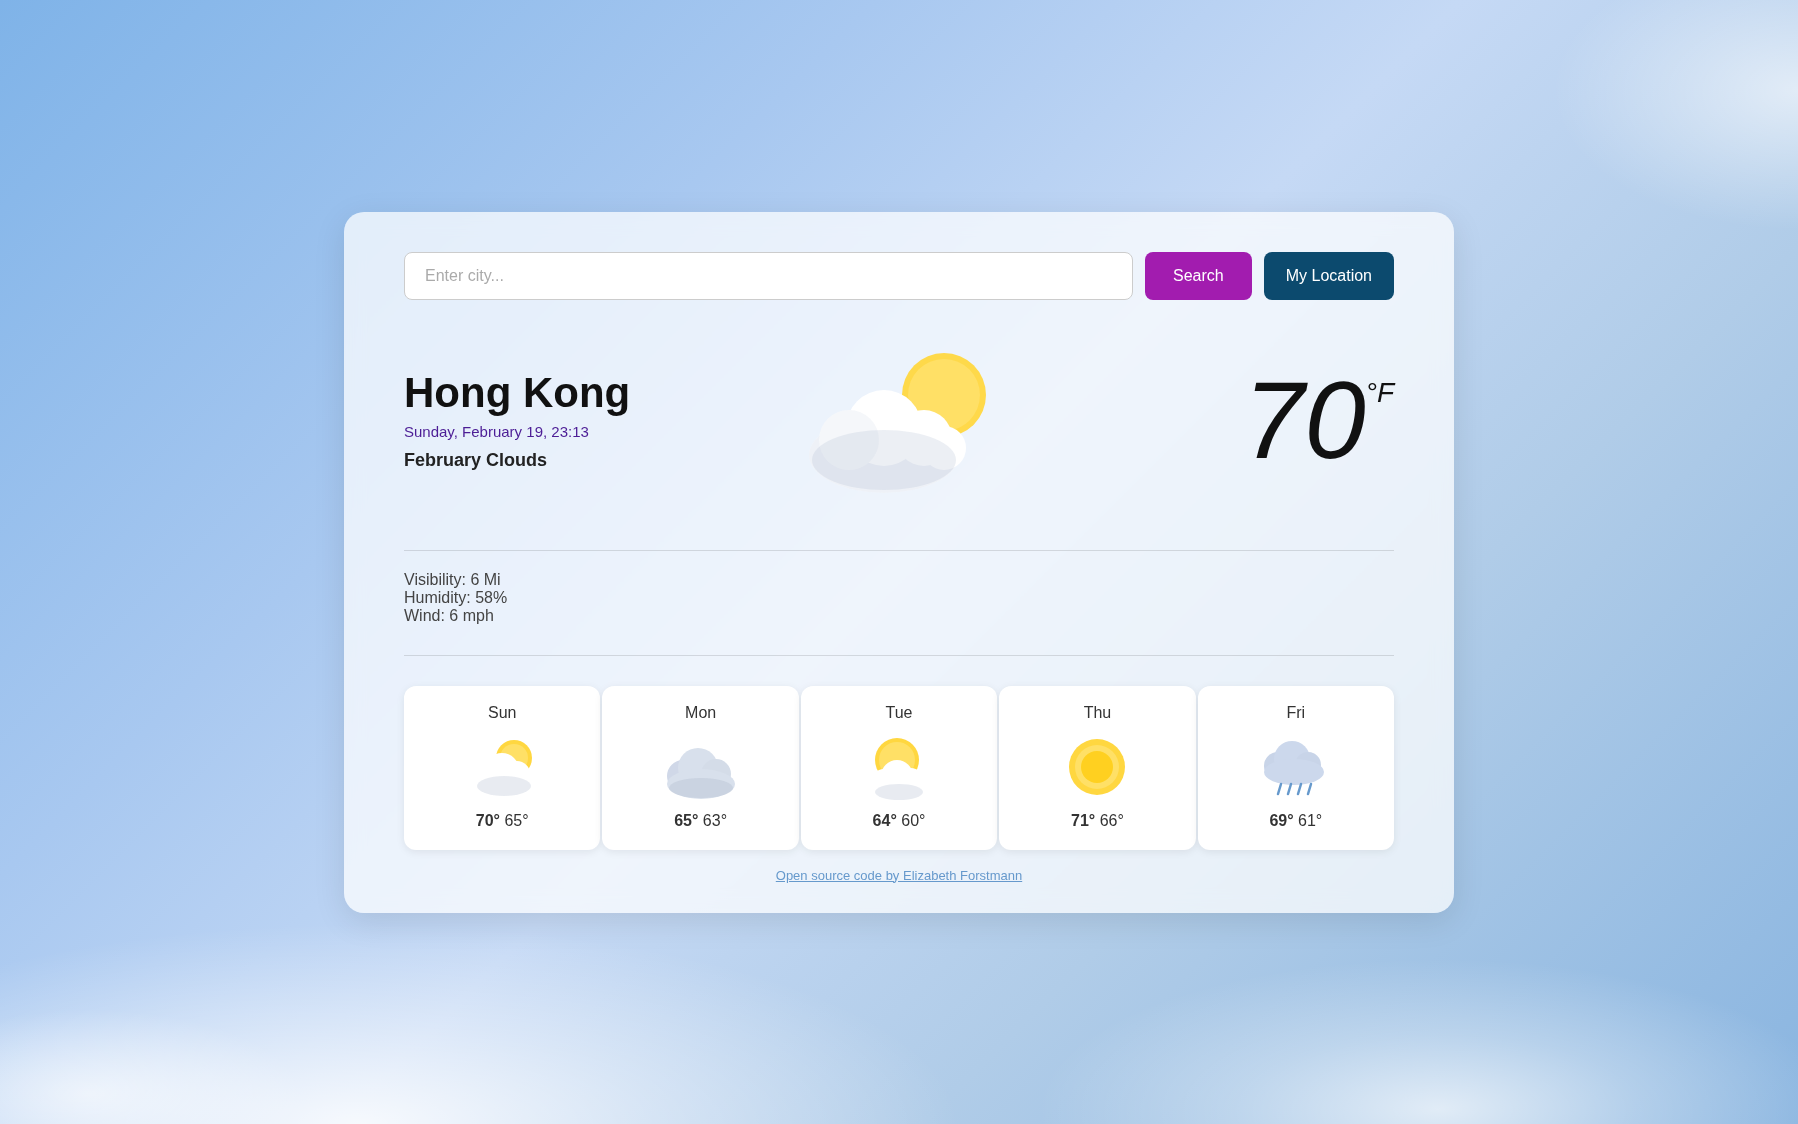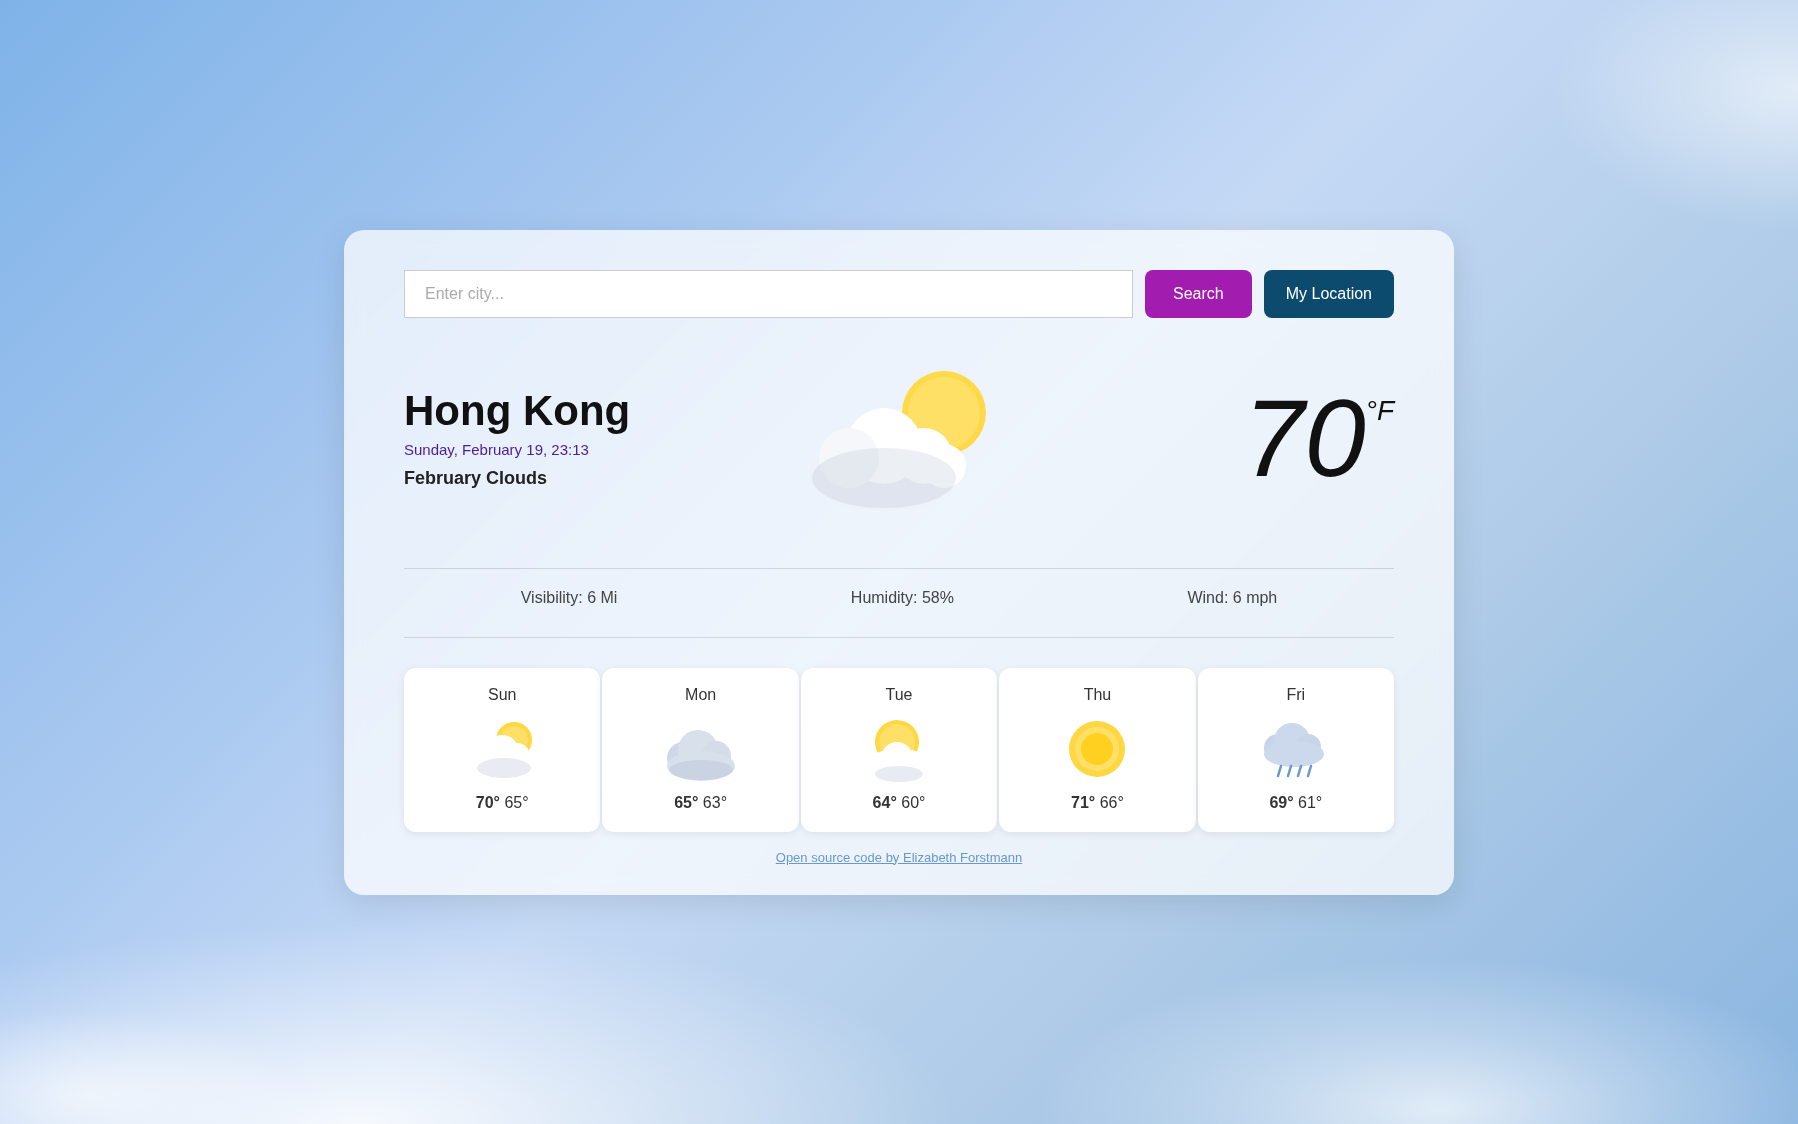--- a/index.html
+++ b/index.html
@@ -54,21 +54,21 @@
     .search-bar {
       display: flex;
       gap: 12px;
       margin-bottom: 40px;
     }
 
     .search-input {
       flex: 1;
       padding: 14px 20px;
       border: 1.5px solid #ccc;
-      border-radius: 0;
+      border-radius: 8px;
       font-size: 16px;
       background: white;
       color: #14532d;
       outline: none;
     }
 
     .search-input::placeholder {
       color: #aaa;
     }
 
@@ -161,20 +161,21 @@
     }
 
     
     .stats-row {
       display: flex;
       justify-content: space-around;
       padding: 20px 0 30px;
       border-top: 1px solid rgba(0,0,0,0.12);
       border-bottom: 1px solid rgba(0,0,0,0.12);
       margin-bottom: 30px;
+      flex-direction: column;
     }
 
     .stat-item {
       font-size: 16px;
       color: #444;
     }
 
     
     .forecast-row {
       display: flex;

